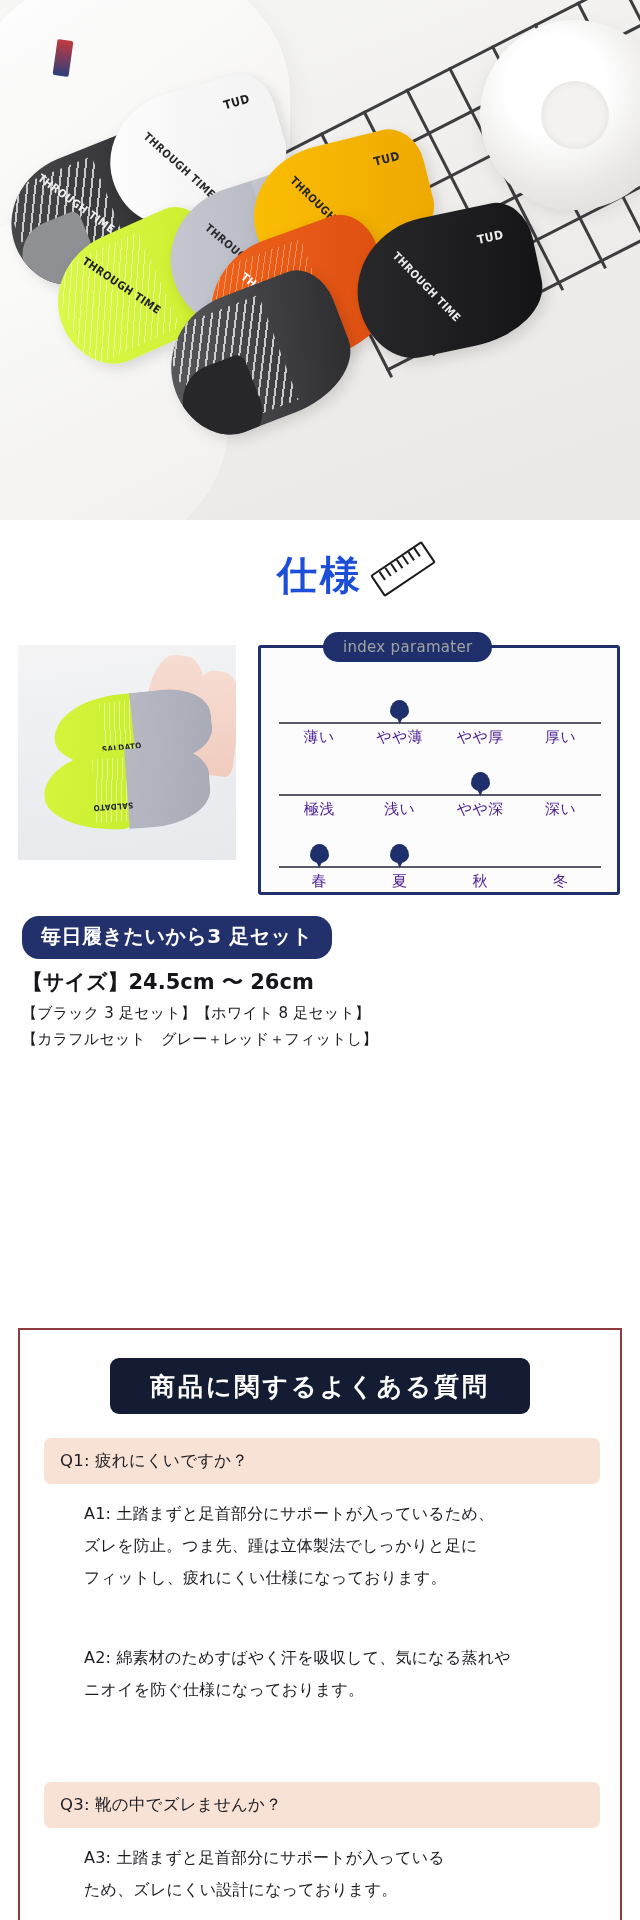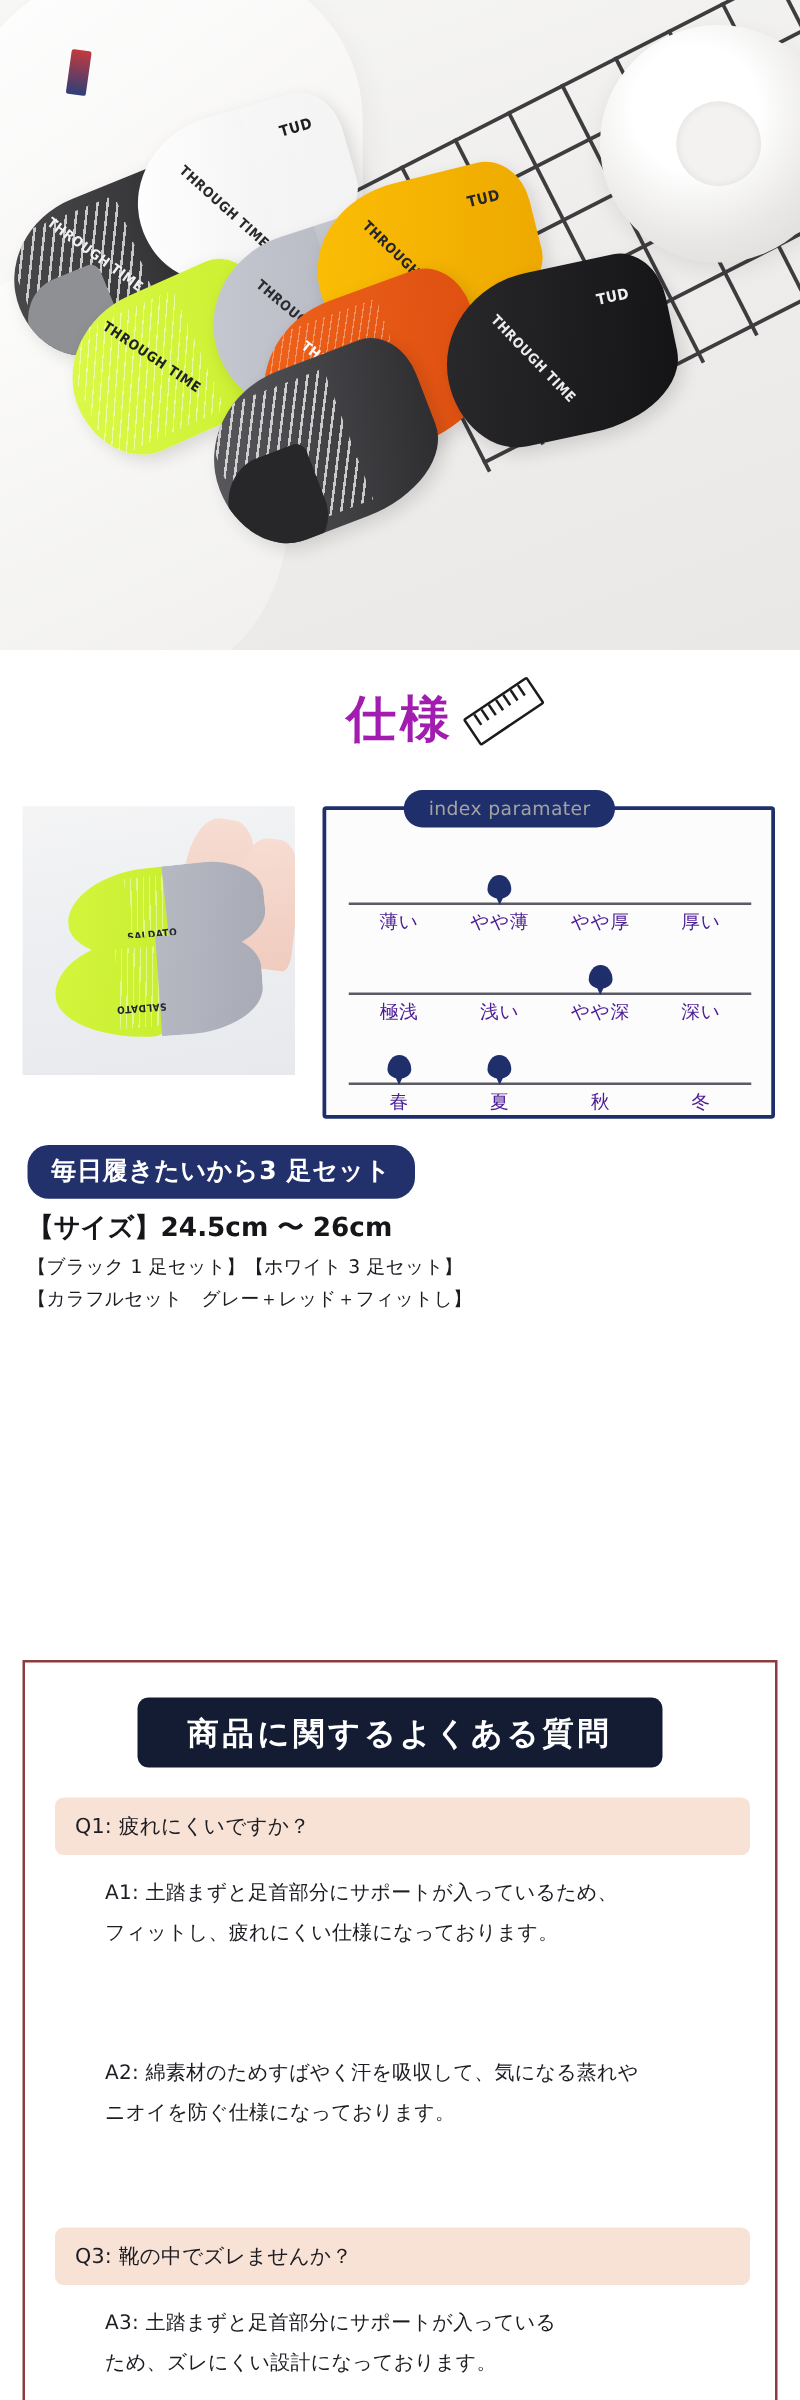--- a/index.html
+++ b/index.html
@@ -37,21 +37,21 @@
           border-radius:50% 12% 40% 52%; }
   .sock .stripes { position:absolute; left:4%; top:8%; width:58%; height:84%;
           background:repeating-linear-gradient(118deg,rgba(255,255,255,.72) 0 2px,transparent 2px 8px); }
   .sock .brand { position:absolute; font-weight:800; letter-spacing:.5px;
           font-family:"DejaVu Sans Condensed","Liberation Sans",sans-serif; white-space:nowrap; }
 
   
   .spec { position:relative; width:640px; height:570px; background:#ffffff; }
   .spec-title { position:absolute; left:0; right:0; top:28px; text-align:center;
                 font-family:"DejaVu Serif","Liberation Serif",serif; font-weight:700;
-                font-size:40px; color:#a21caf; letter-spacing:3px; }
+                font-size:40px; color:#1d4ed8; letter-spacing:3px; }
   .ruler { position:absolute; left:50%; margin-left:52px; top:36px; width:62px; height:26px;
            transform:rotate(-34deg); }
   .ruler-body{ width:100%; height:100%; border:2.5px solid #1b1b1b; border-radius:2px;
            background:#fff; position:relative; }
   .ruler-body i{ position:absolute; top:0; width:2px; height:45%; background:#1b1b1b; }
 
   .spec-photo { position:absolute; left:18px; top:125px; width:218px; height:215px;
         background:linear-gradient(170deg,#f4f4f5 0%,#eceef1 50%,#e7e9ec 100%);
         overflow:hidden; }
   .foot { position:absolute; border-radius:44% 30% 38% 50%/54% 40% 44% 48%; overflow:hidden; }
@@ -246,31 +246,32 @@
         <span>春</span>
         <span>夏</span>
         <span>秋</span>
         <span>冬</span>
       </div>
     </div>
   </div>
 
   <div class="setbadge">毎日履きたいから3 足セット</div>
   <div class="sizeline">【サイズ】24.5cm 〜 26cm</div>
-  <div class="setline l1">【ブラック 1 足セット】【ホワイト 3 足セット】</div>
+  <div class="setline l1">【ブラック 3 足セット】【ホワイト 8 足セット】</div>
   <div class="setline l2">【カラフルセット　グレー＋レッド＋フィットし】</div>
 </div>
 
 <div class="faq">
   <div class="faq-head">商品に関するよくある質問</div>
 
   <div class="qa" style="top:108px;">
     <div class="q">Q1: 疲れにくいですか？</div>
     <div class="a">
       <p>A1: 土踏まずと足首部分にサポートが入っているため、</p>
+      <p>ズレを防止。つま先、踵は立体製法でしっかりと足に</p>
       <p>フィットし、疲れにくい仕様になっております。</p>
     </div>
   </div>
 
   <div class="qa" style="top:298px;">
     <div class="a">
       <p>A2: 綿素材のためすばやく汗を吸収して、気になる蒸れや</p>
       <p>ニオイを防ぐ仕様になっております。</p>
     </div>
   </div>

